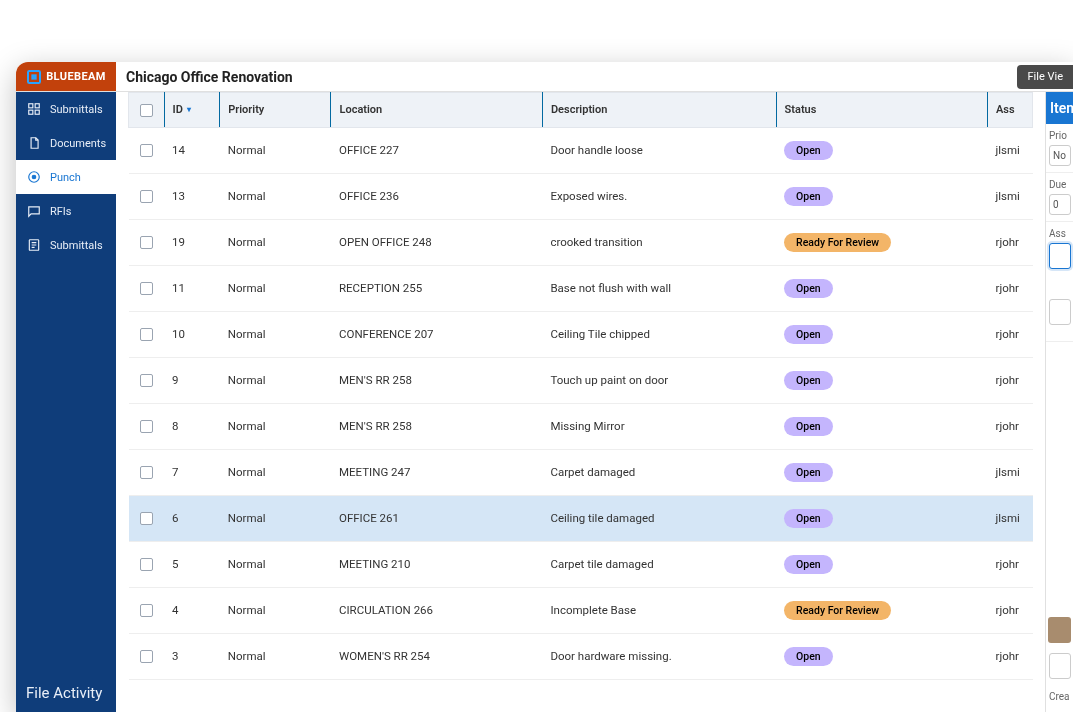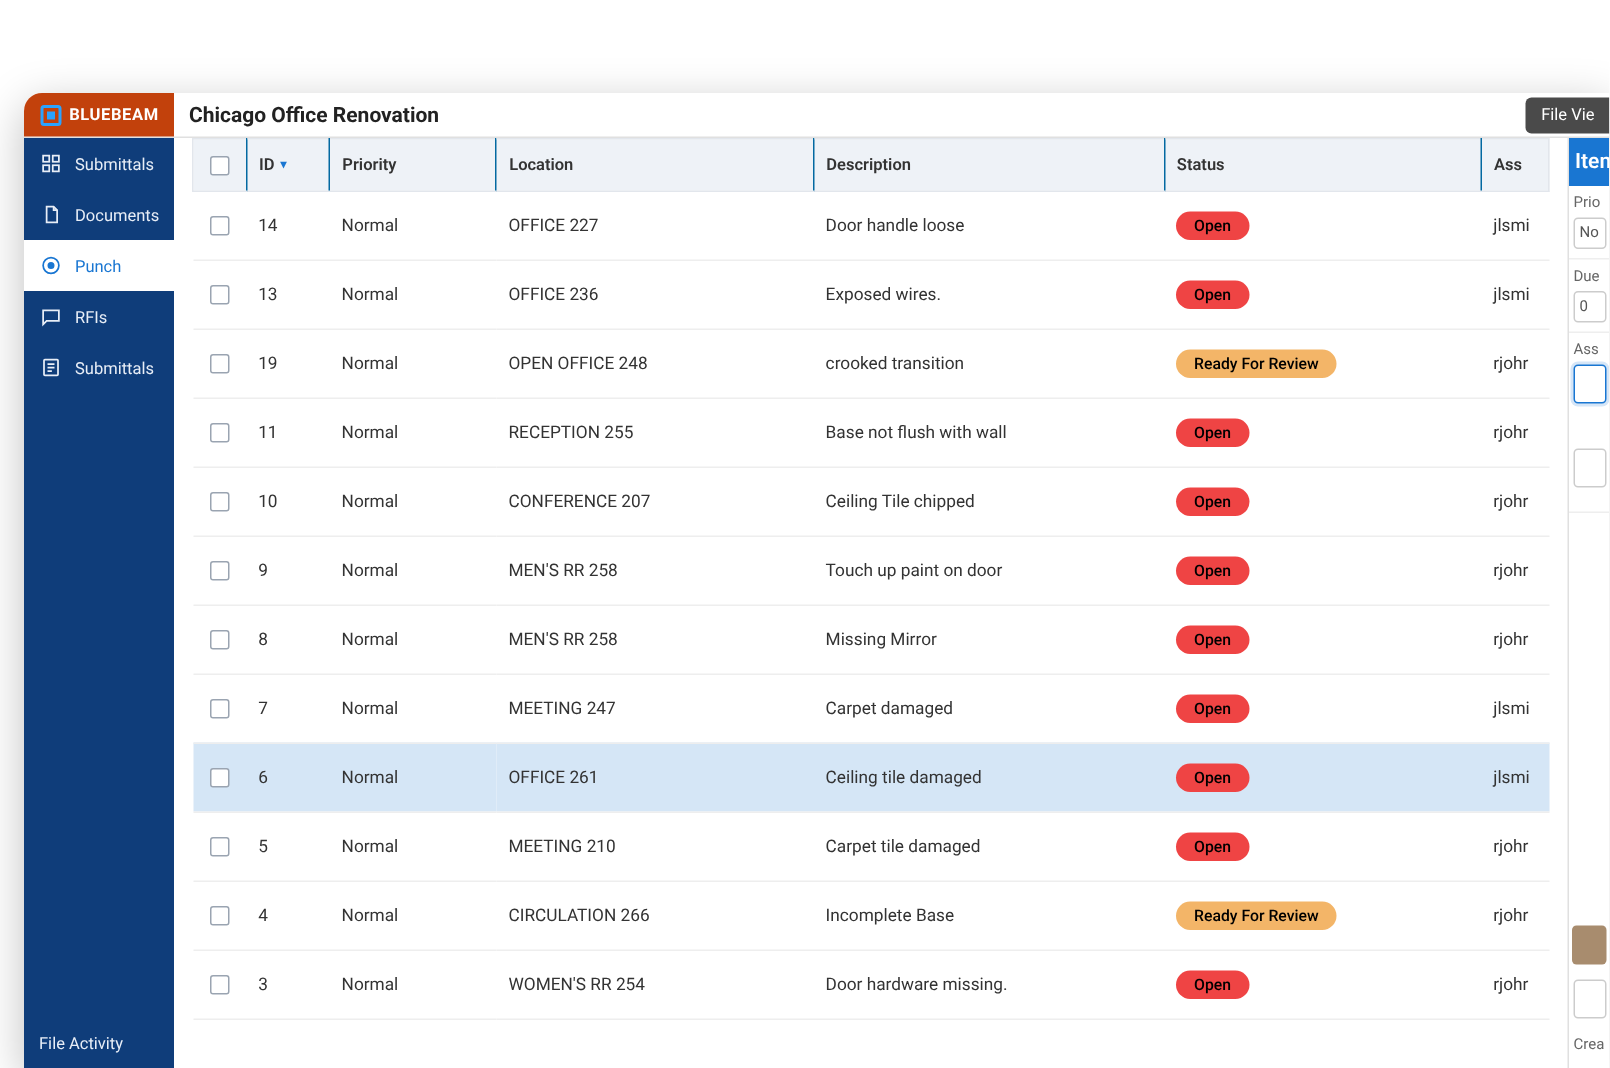--- a/index.html
+++ b/index.html
@@ -93,21 +93,21 @@
   }
   .nav-item.active {
     background: #fff;
     color: #1976d2;
   }
   .nav-item .icon { width: 16px; height: 16px; display:flex;align-items:center;justify-content:center;flex-shrink:0;}
   .sidebar-spacer { flex:1; }
   .file-activity {
     padding: 10px;
     color: #e8eef7;
-    font-size: 11px;
+    font-size: 15px;
   }
 
   .main {
     flex: 1;
     display: flex;
     flex-direction: column;
     overflow: hidden;
     background: #fff;
   }
   .main-header {
@@ -181,21 +181,21 @@
     font-weight: 600;
   }
   .badge-open { background: #f36a6a; color: #6d0b0b; color:#4a0000;}
   .badge-open { background:#ef6b6b;color:#5a1414;}
   .badge-open { background:#f26d6d;color:#000;}
   .badge-open { background:#f26d6d;color:#2e0808;}
   .badge-open { background:#f16868;color:#1a1a1a;}
   .badge-open { background:#f16868;color:#000;}
   .badge-open { background:#ef6b6b;color:#000;}
   .badge-open { background:#ef6b6b;color:#1f1f1f;}
-  .badge-open { background:#ef4444;color:#000;font-weight:500;}
+  .badge-open { background:#c4b5fd;color:#000;font-weight:500;}
   .badge-review { background: #f3b568; color: #000; font-weight:500;}
 
   .th-sort { display:flex;align-items:center;gap:4px;}
   .sort-caret { font-size:8px;color:#1976d2;}
 
   .rightpanel {
     width: 28px;
     background:#fff;
     border-left:1px solid #e0e0e0;
     display:flex;flex-direction:column;

